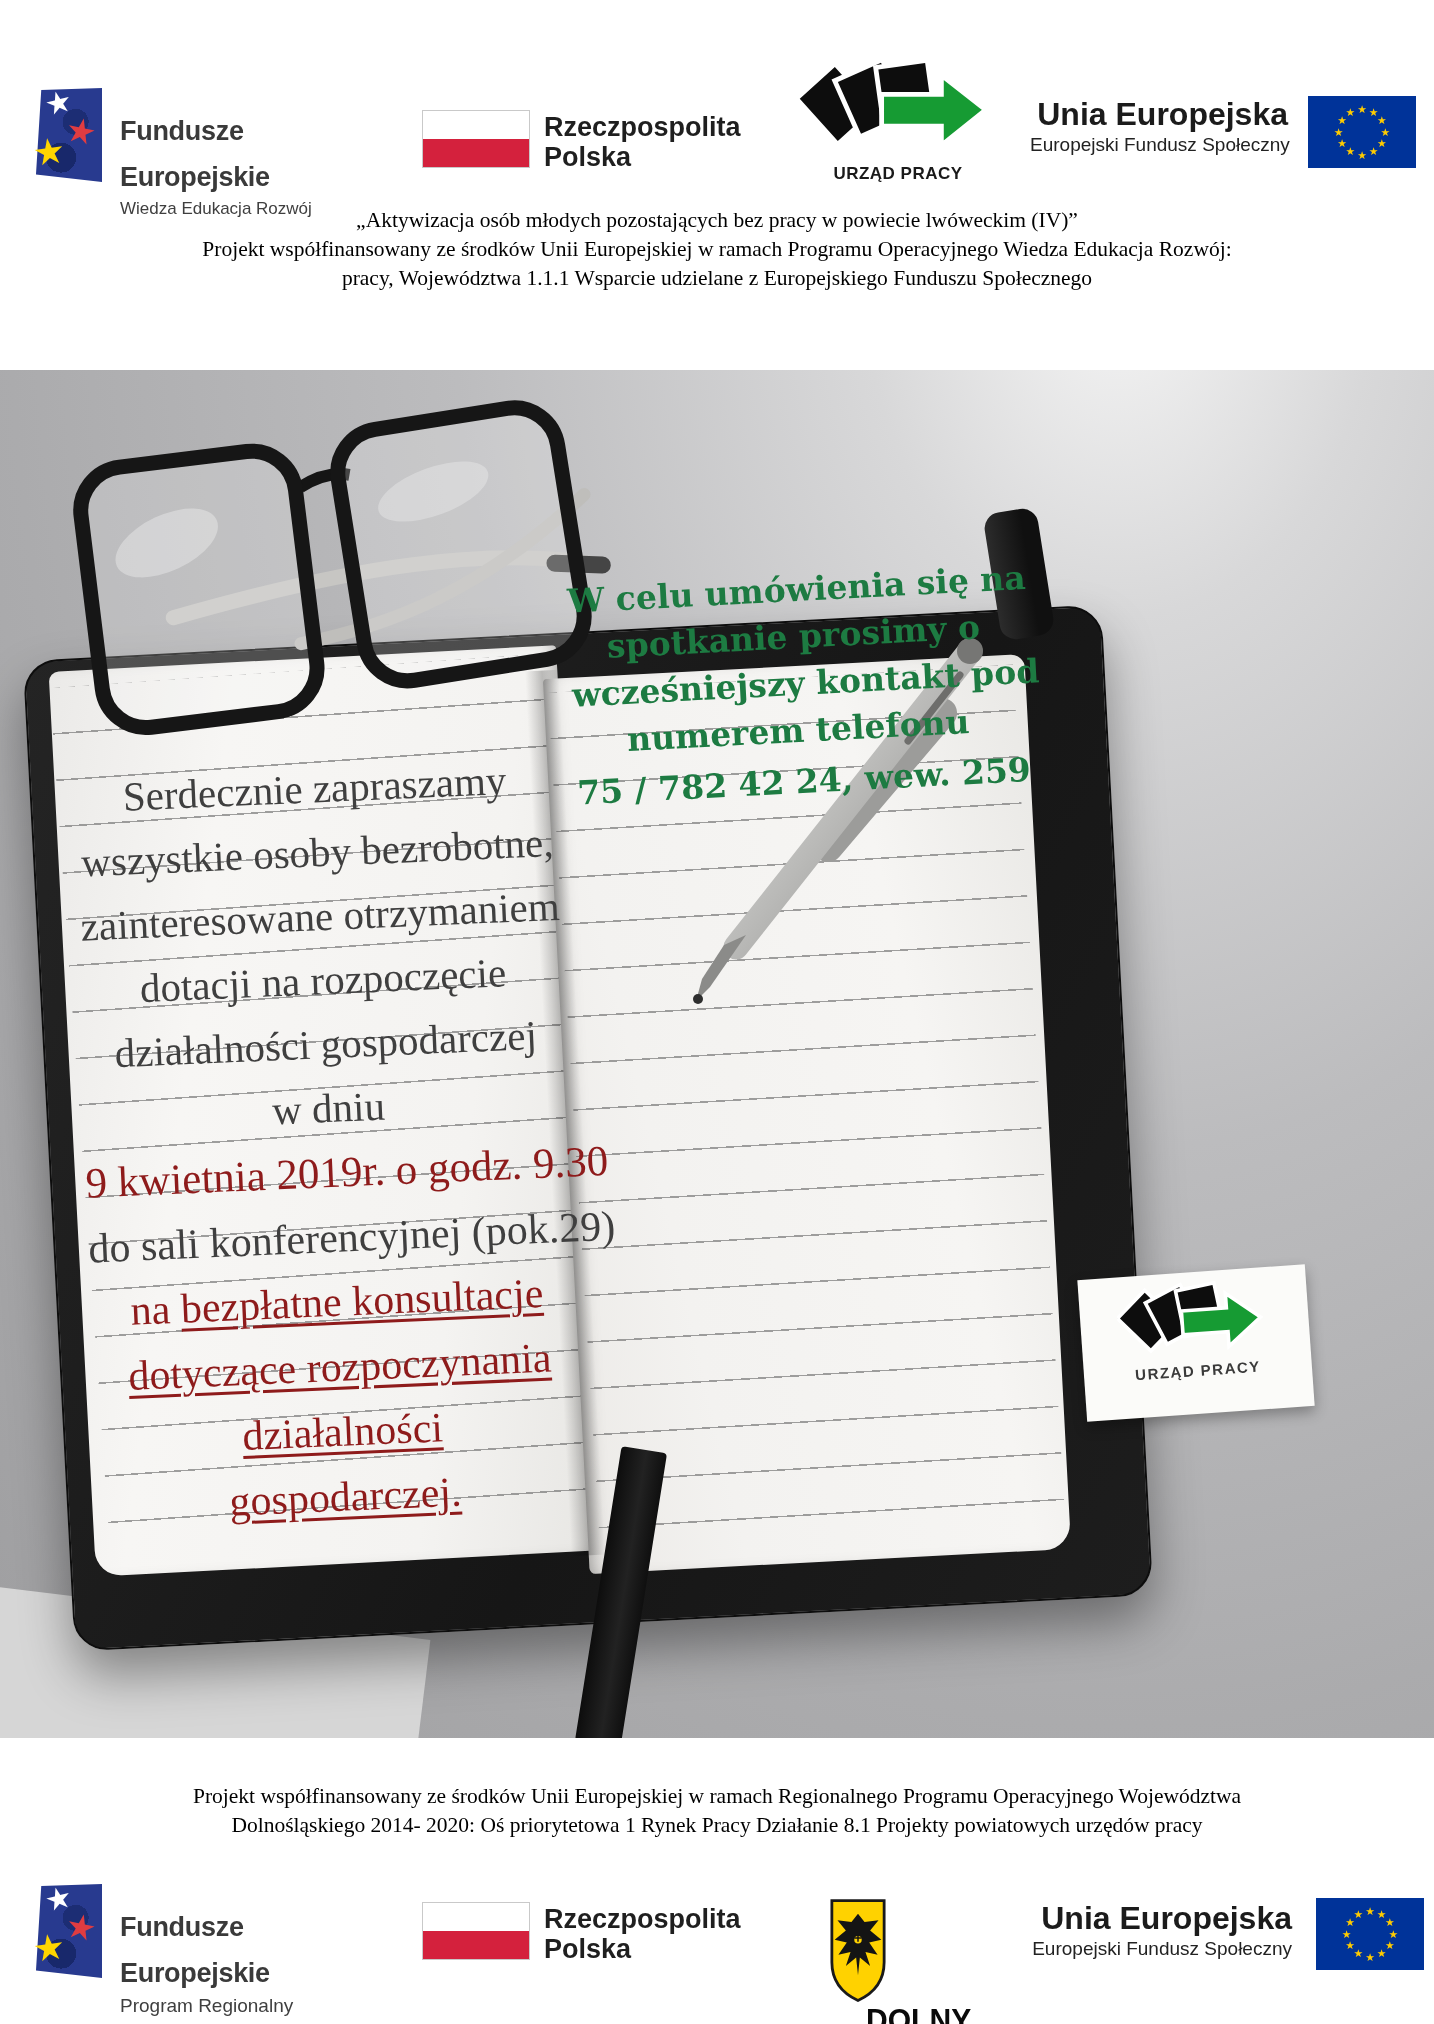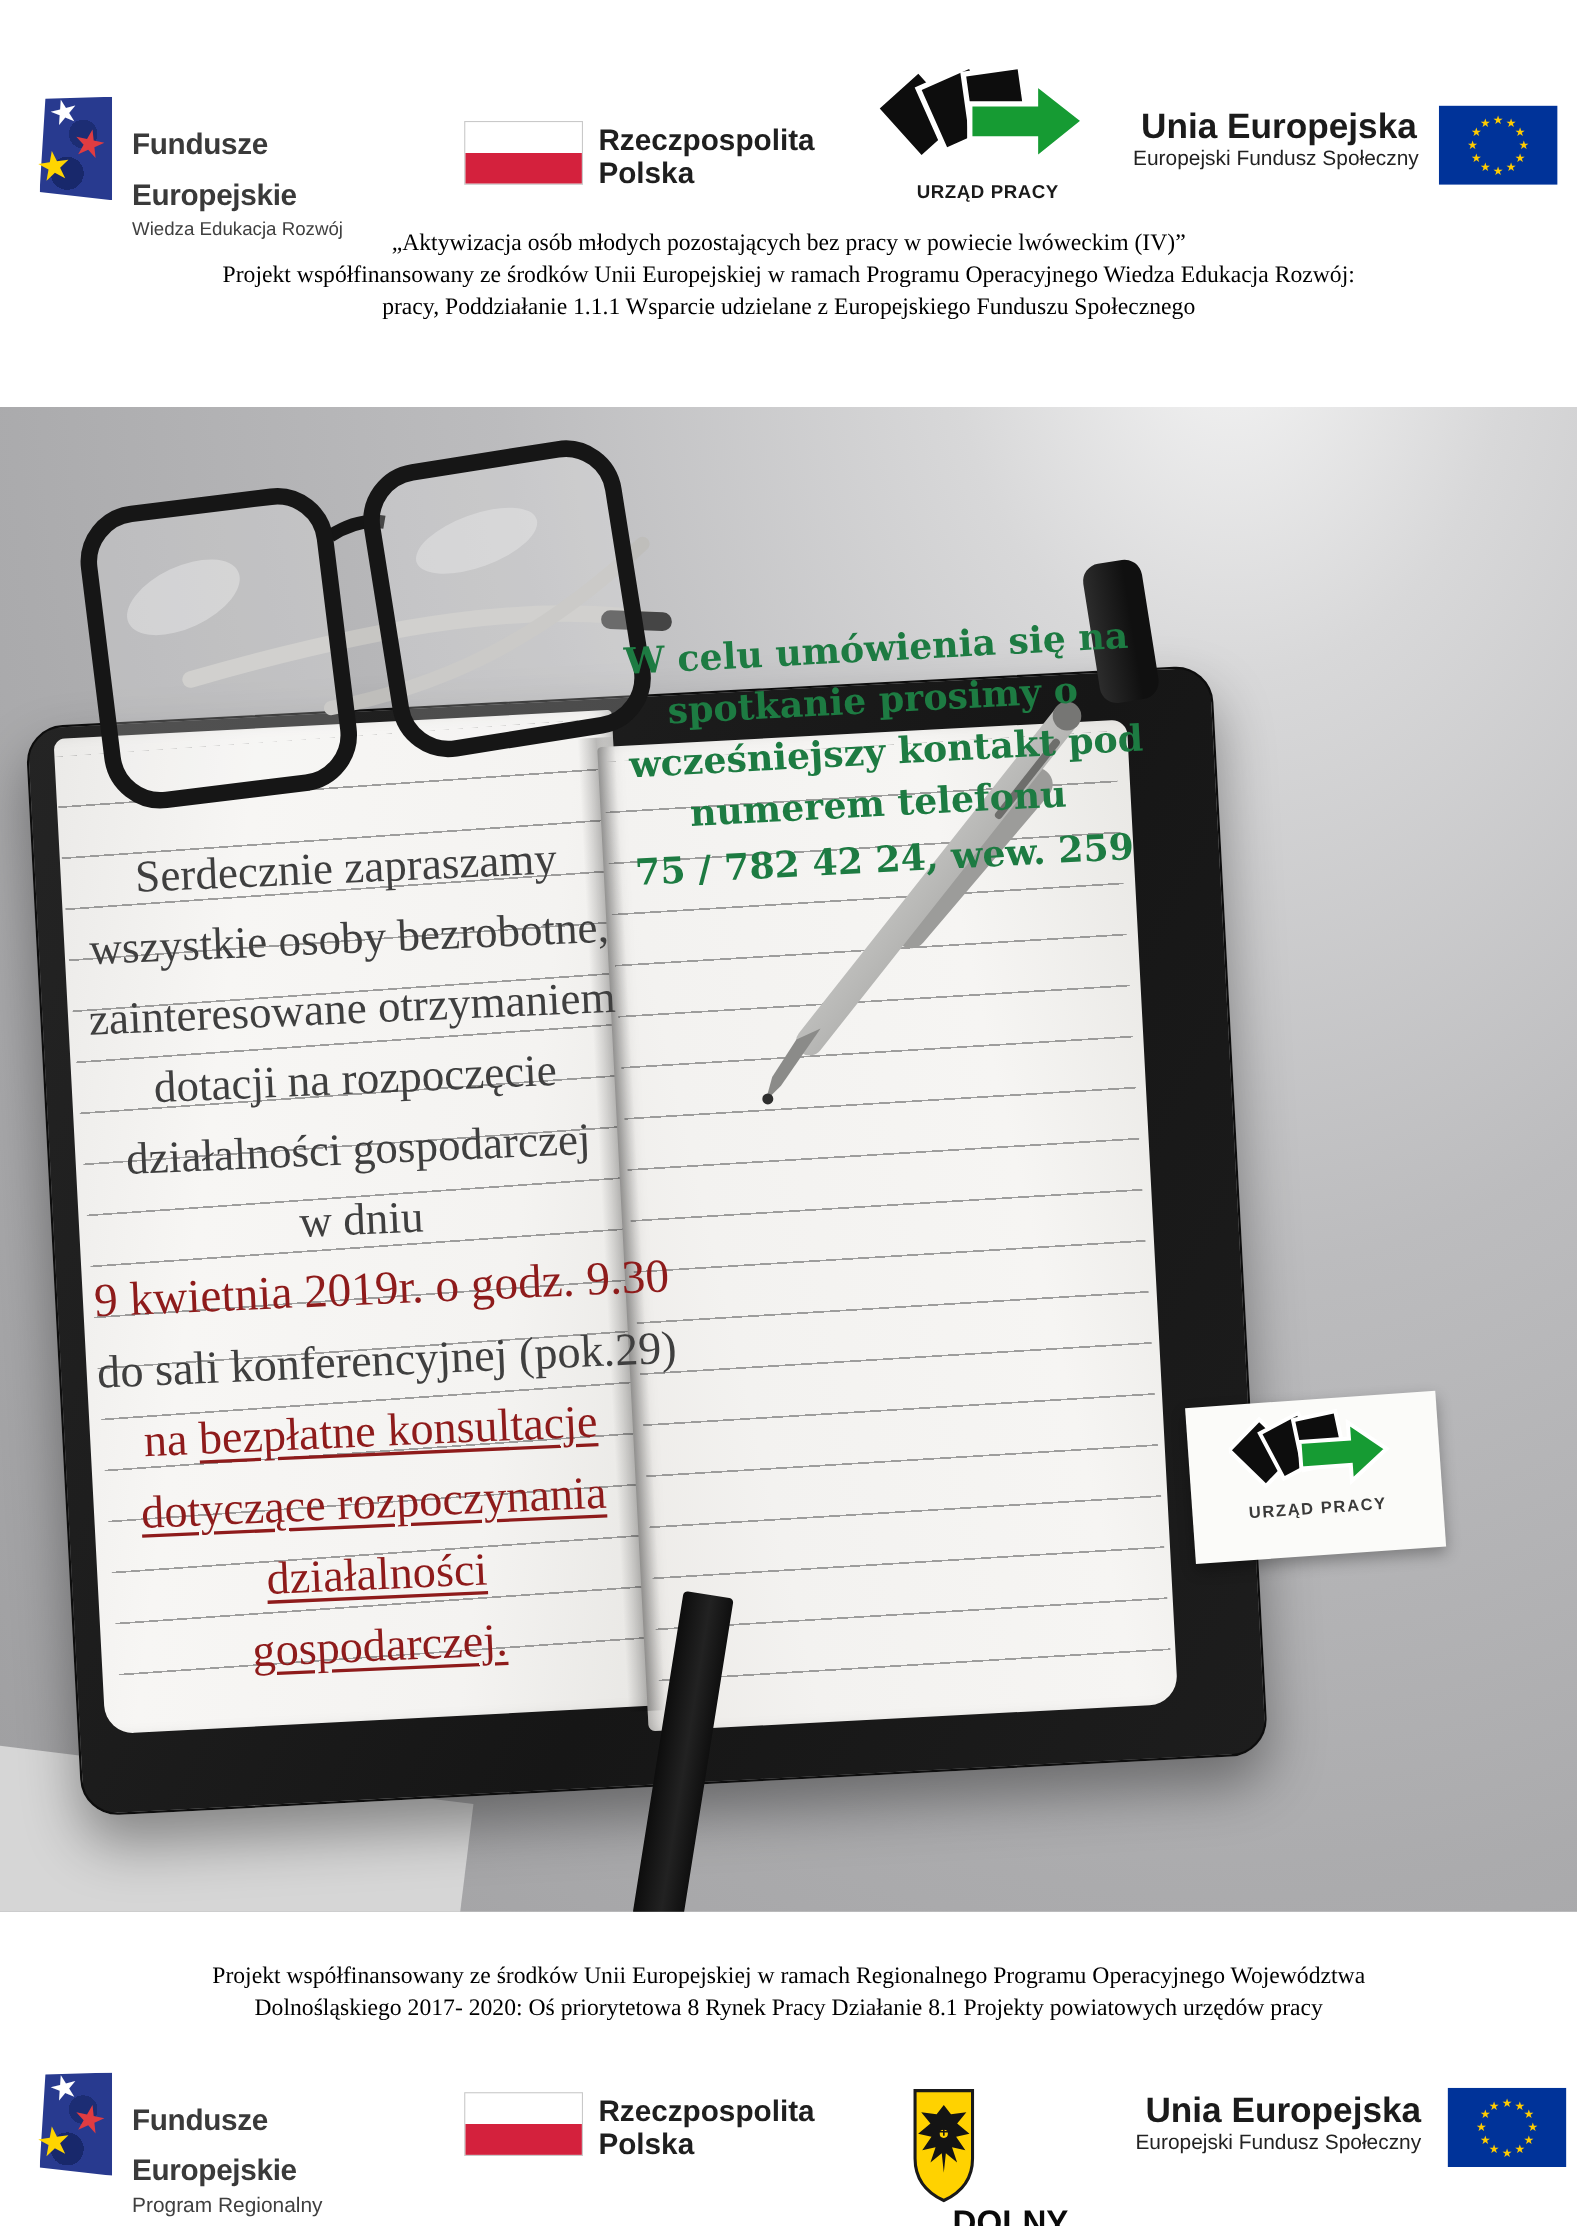--- a/index.html
+++ b/index.html
@@ -164,21 +164,21 @@
 
   <div class="abs" style="left:1308px;top:96px;">
     <svg width="108" height="72" viewBox="0 0 120 80">
         <use href="#eu-flag-art"></use>
       </svg>
   </div>
 
   <div class="abs project-text" style="top:206px;">
     <div>„Aktywizacja osób młodych pozostających bez pracy w powiecie lwóweckim (IV)”</div>
     <div>Projekt współfinansowany ze środków Unii Europejskiej w ramach Programu Operacyjnego Wiedza Edukacja Rozwój:</div>
-    <div>pracy, Poddziałanie 1.1.1 Wsparcie udzielane z Europejskiego Funduszu Społecznego</div>
+    <div>pracy, Województwa 1.1.1 Wsparcie udzielane z Europejskiego Funduszu Społecznego</div>
   </div>
 
   <div class="abs photo">
     <div class="abs paper-corner"></div>
     <div class="abs cover"></div>
     <div class="abs pen-loop"></div>
 
     <div class="abs page page-left">
       <div class="rule-lines"></div>
     </div>
@@ -247,21 +247,21 @@
     <div class="abs up-card">
       <svg width="154" height="80" viewBox="0 0 210 110">
           <use href="#up-arrows"></use>
         </svg>
       <div class="up-card-label">URZĄD PRACY</div>
     </div>
   </div>
 
   <div class="abs project-text" style="top:1782px;">
     <div>Projekt współfinansowany ze środków Unii Europejskiej w ramach Regionalnego Programu Operacyjnego Województwa</div>
-    <div>Dolnośląskiego 2017- 2020: Oś priorytetowa 8 Rynek Pracy Działanie 8.1 Projekty powiatowych urzędów pracy</div>
+    <div>Dolnośląskiego 2014- 2020: Oś priorytetowa 1 Rynek Pracy Działanie 8.1 Projekty powiatowych urzędów pracy</div>
   </div>
 
   <div class="abs f-fe" style="left:36px;top:1884px;">
     <div class="fe-emblem-wrap">
       <div class="fe-emblem-bg"></div>
       <span class="fe-star w">★</span>
       <span class="fe-star r">★</span>
       <span class="fe-star y">★</span>
     </div>
     <div class="fe-text">

